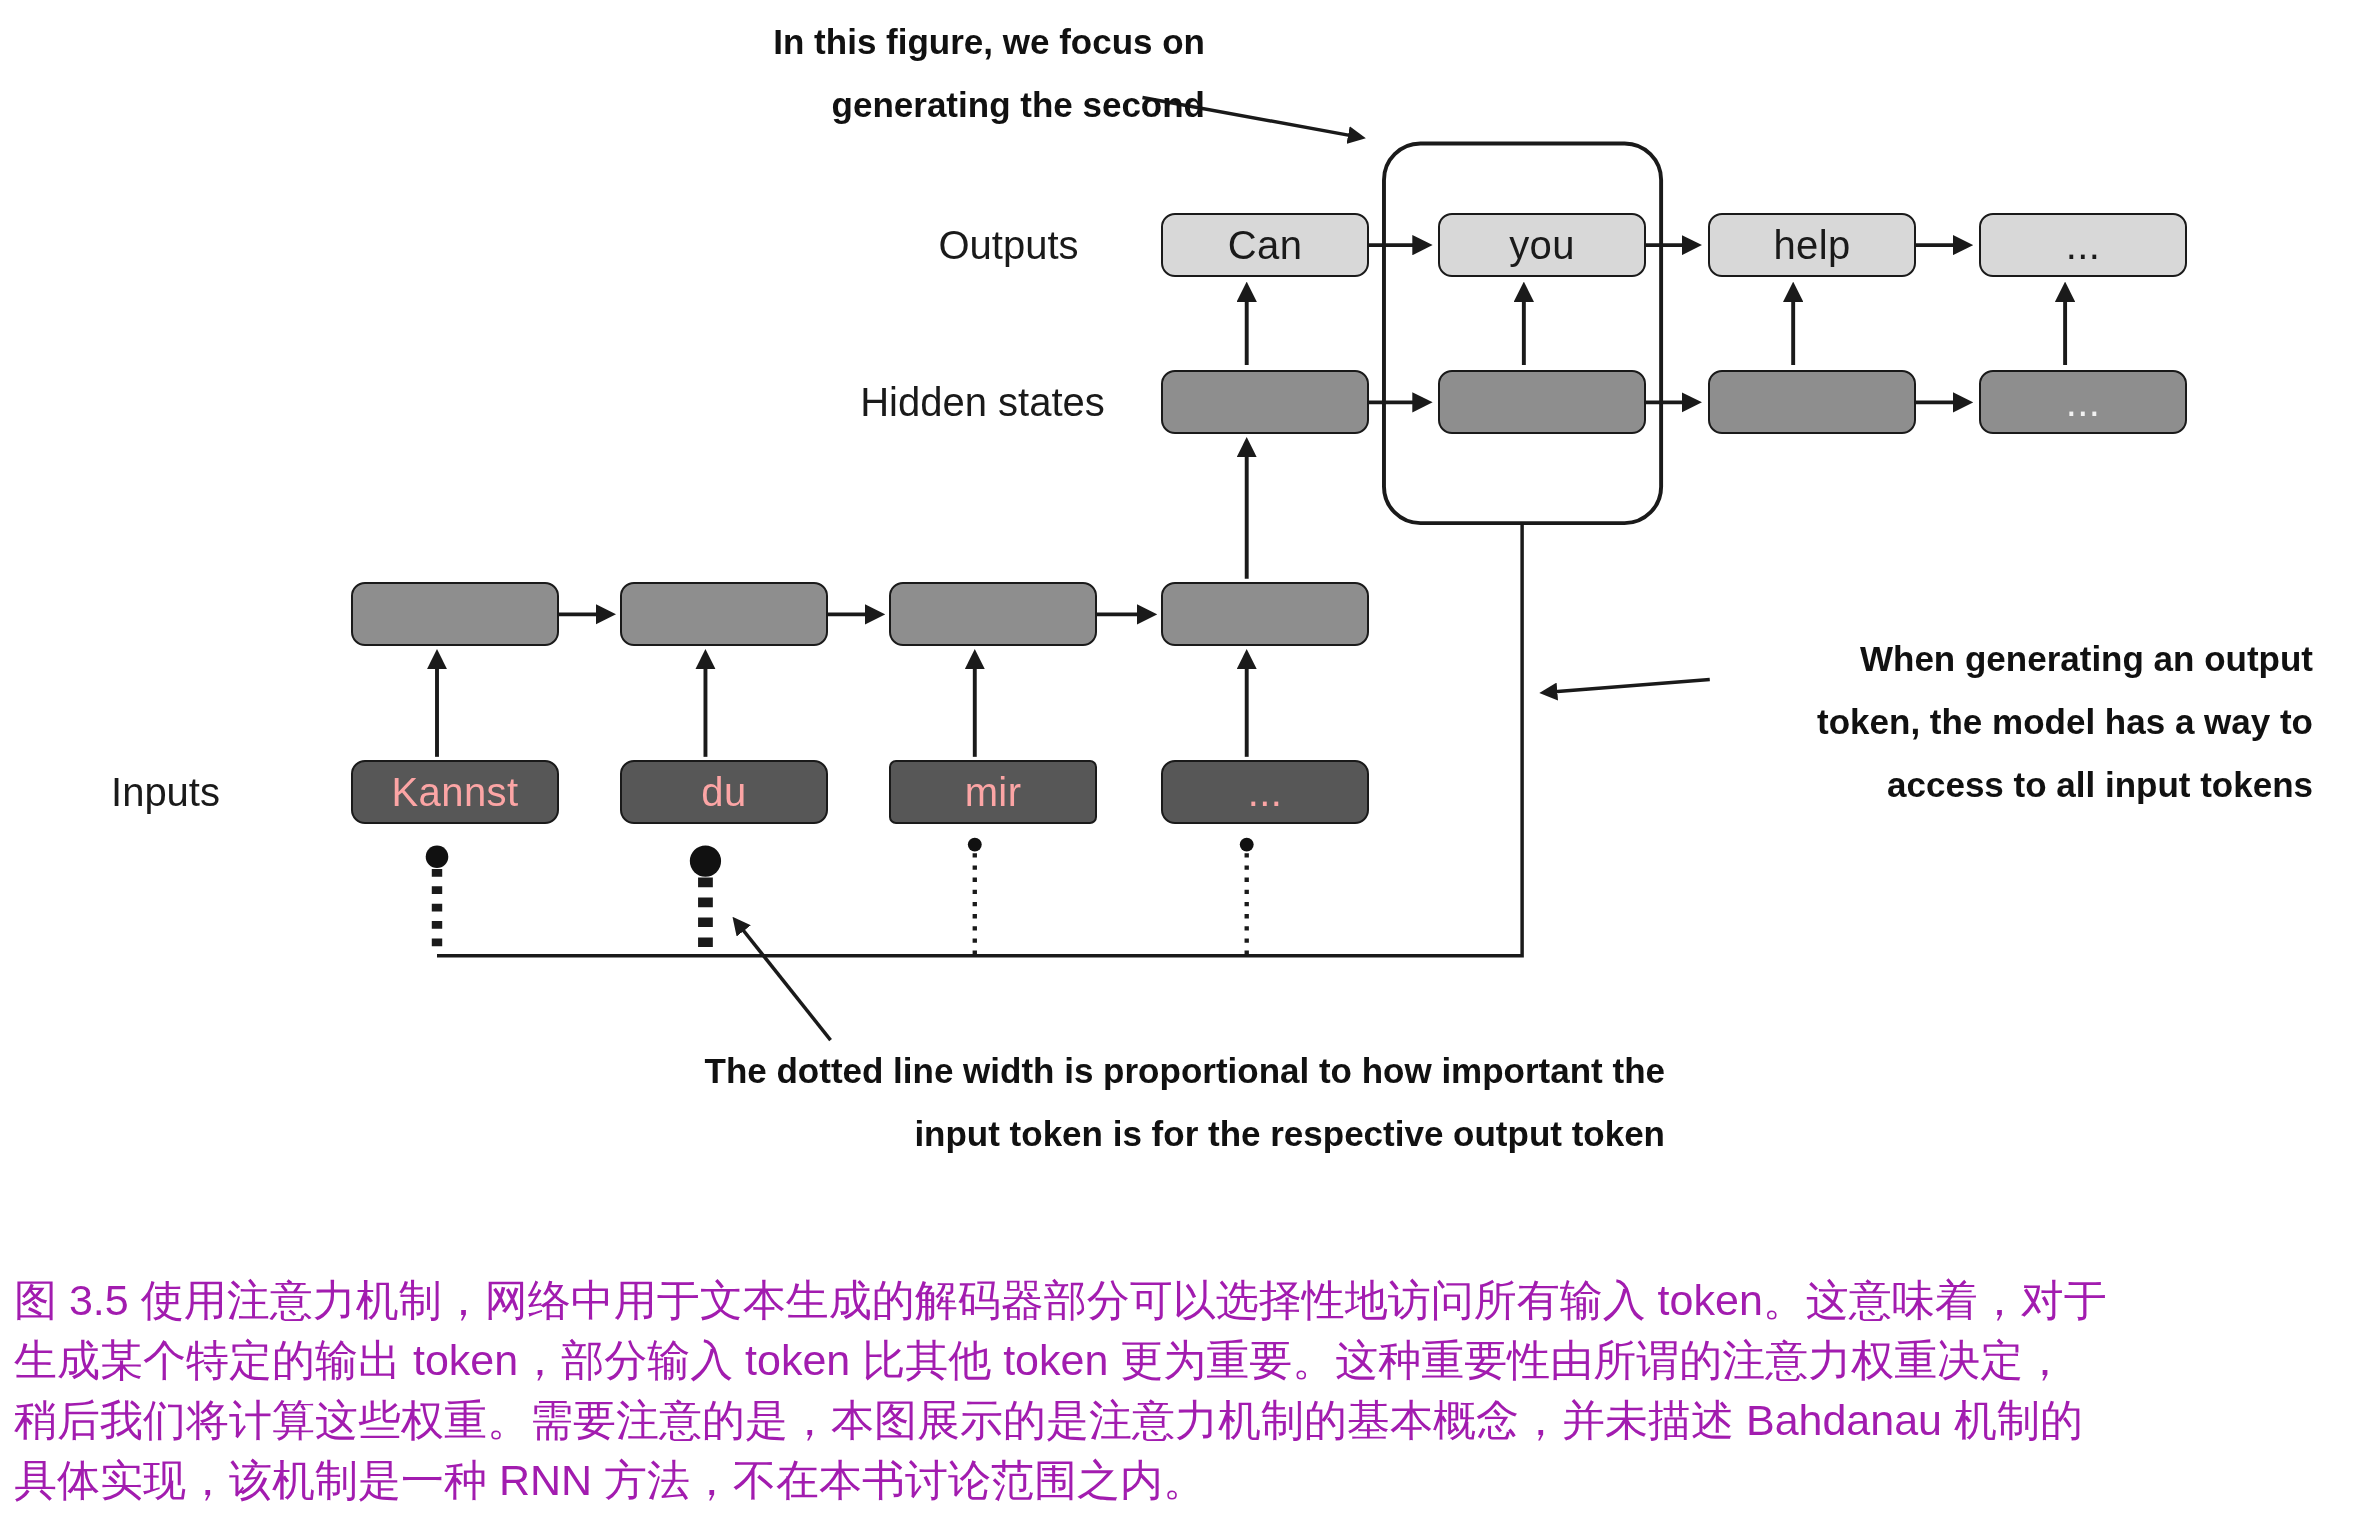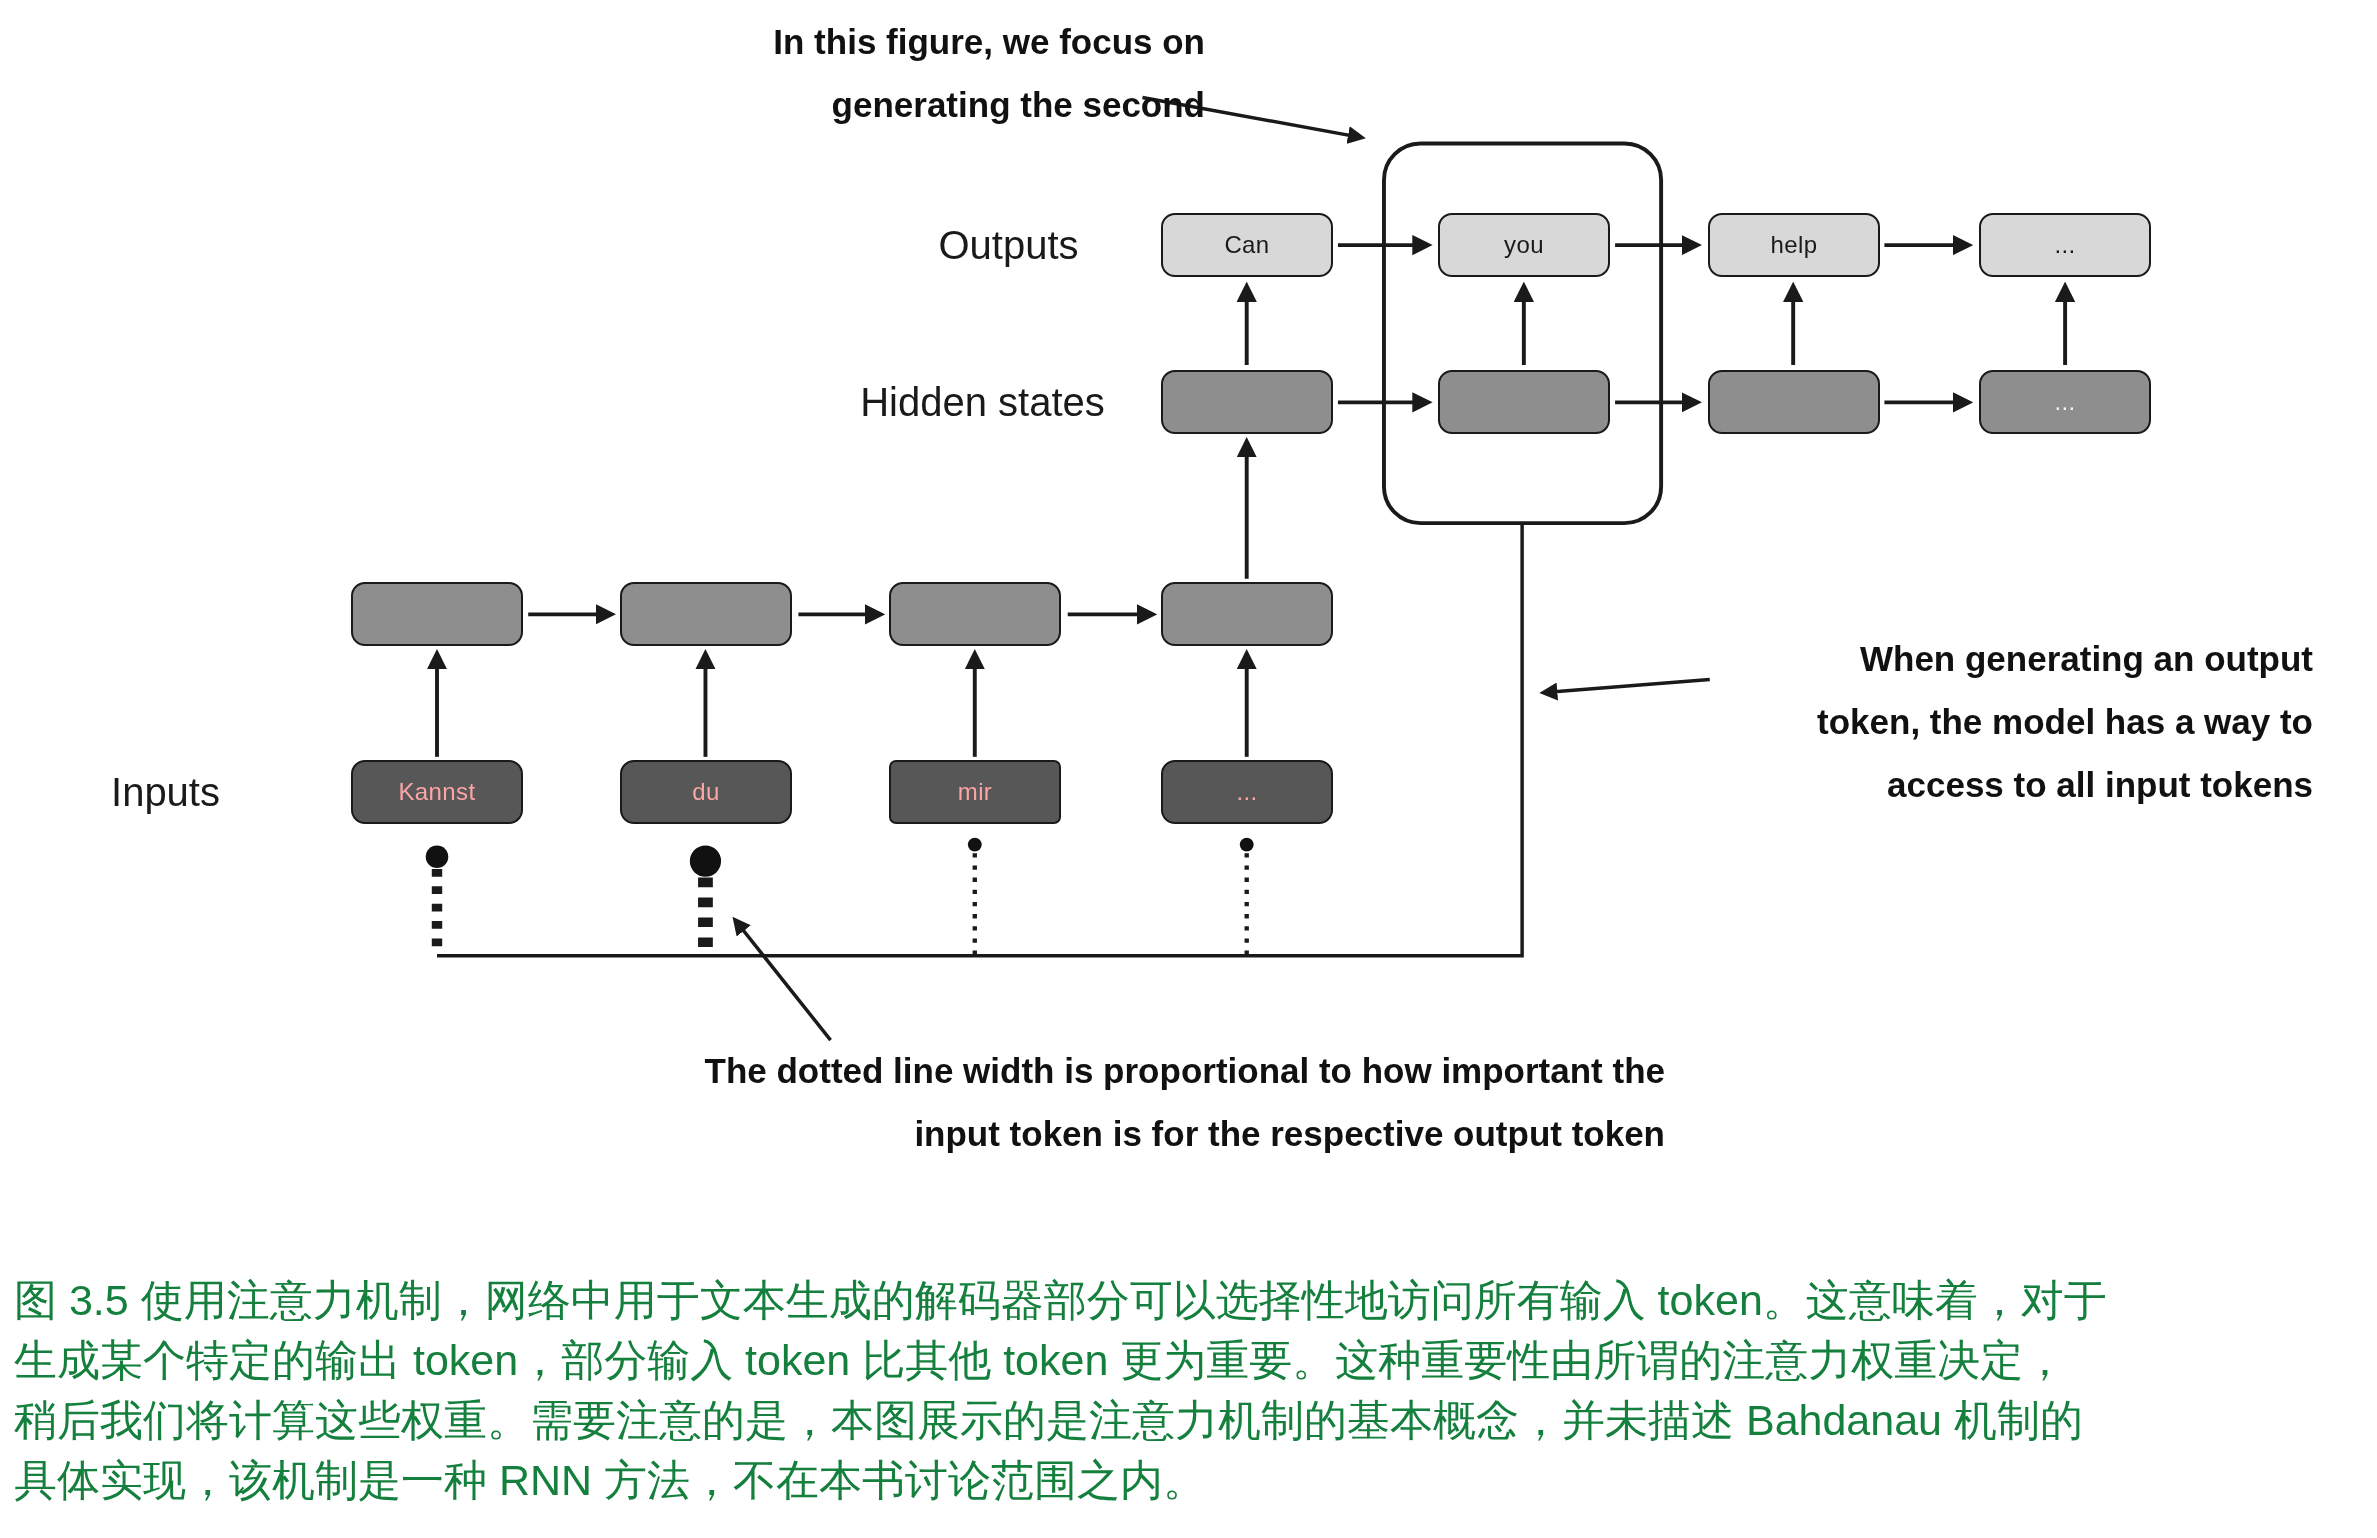--- a/index.html
+++ b/index.html
@@ -3,44 +3,44 @@
 <meta charset="utf-8">
 <style>
   html,body { margin:0; padding:0; background:#ffffff; }
   .stage {
     position:relative; width:2377px; height:1538px; background:#ffffff;
     font-family:"Liberation Sans", sans-serif; color:#1a1a1a; overflow:hidden;
   }
   .wires { position:absolute; left:0; top:0; }
 
   .box {
-    position:absolute; width:172px; height:64px; box-sizing:border-box;
+    position:absolute; width:208px; height:64px; box-sizing:border-box;
     border:2.6px solid #1a1a1a; border-radius:14px;
     display:flex; align-items:center; justify-content:center;
-    font-size:24px; letter-spacing:0.4px;
+    font-size:40px; letter-spacing:0.4px;
   }
   .out { background:#d8d8d8; color:#1a1a1a; }
   .hid { background:#8e8e8e; color:#1a1a1a; }
   .hid.light-text { color:#f2f2f2; }
   .inp { background:#575757; color:#fca5a5; }
 
   .rowlabel {
     position:absolute; font-size:40px; line-height:49px; color:#1a1a1a;
     white-space:nowrap;
   }
   .r-right { text-align:center; }
 
   .annot {
     position:absolute; font-weight:bold; font-size:35px; line-height:1.8;
     text-align:right; white-space:nowrap; color:#111111;
   }
 
   .caption {
     position:absolute; left:14px; top:1270px; font-size:43px; line-height:60px;
-    color:#15803d; white-space:nowrap;
+    color:#a21caf; white-space:nowrap;
   }
 </style>
 </head>
 <body>
 
 <div class="stage">
 
   <svg class="wires" width="2377" height="1538" viewBox="0 0 2736 1770">
     <defs>
       <marker id="ah" viewBox="0 0 10 10" refX="7" refY="5" markerWidth="5.2" markerHeight="5.2" orient="auto">

